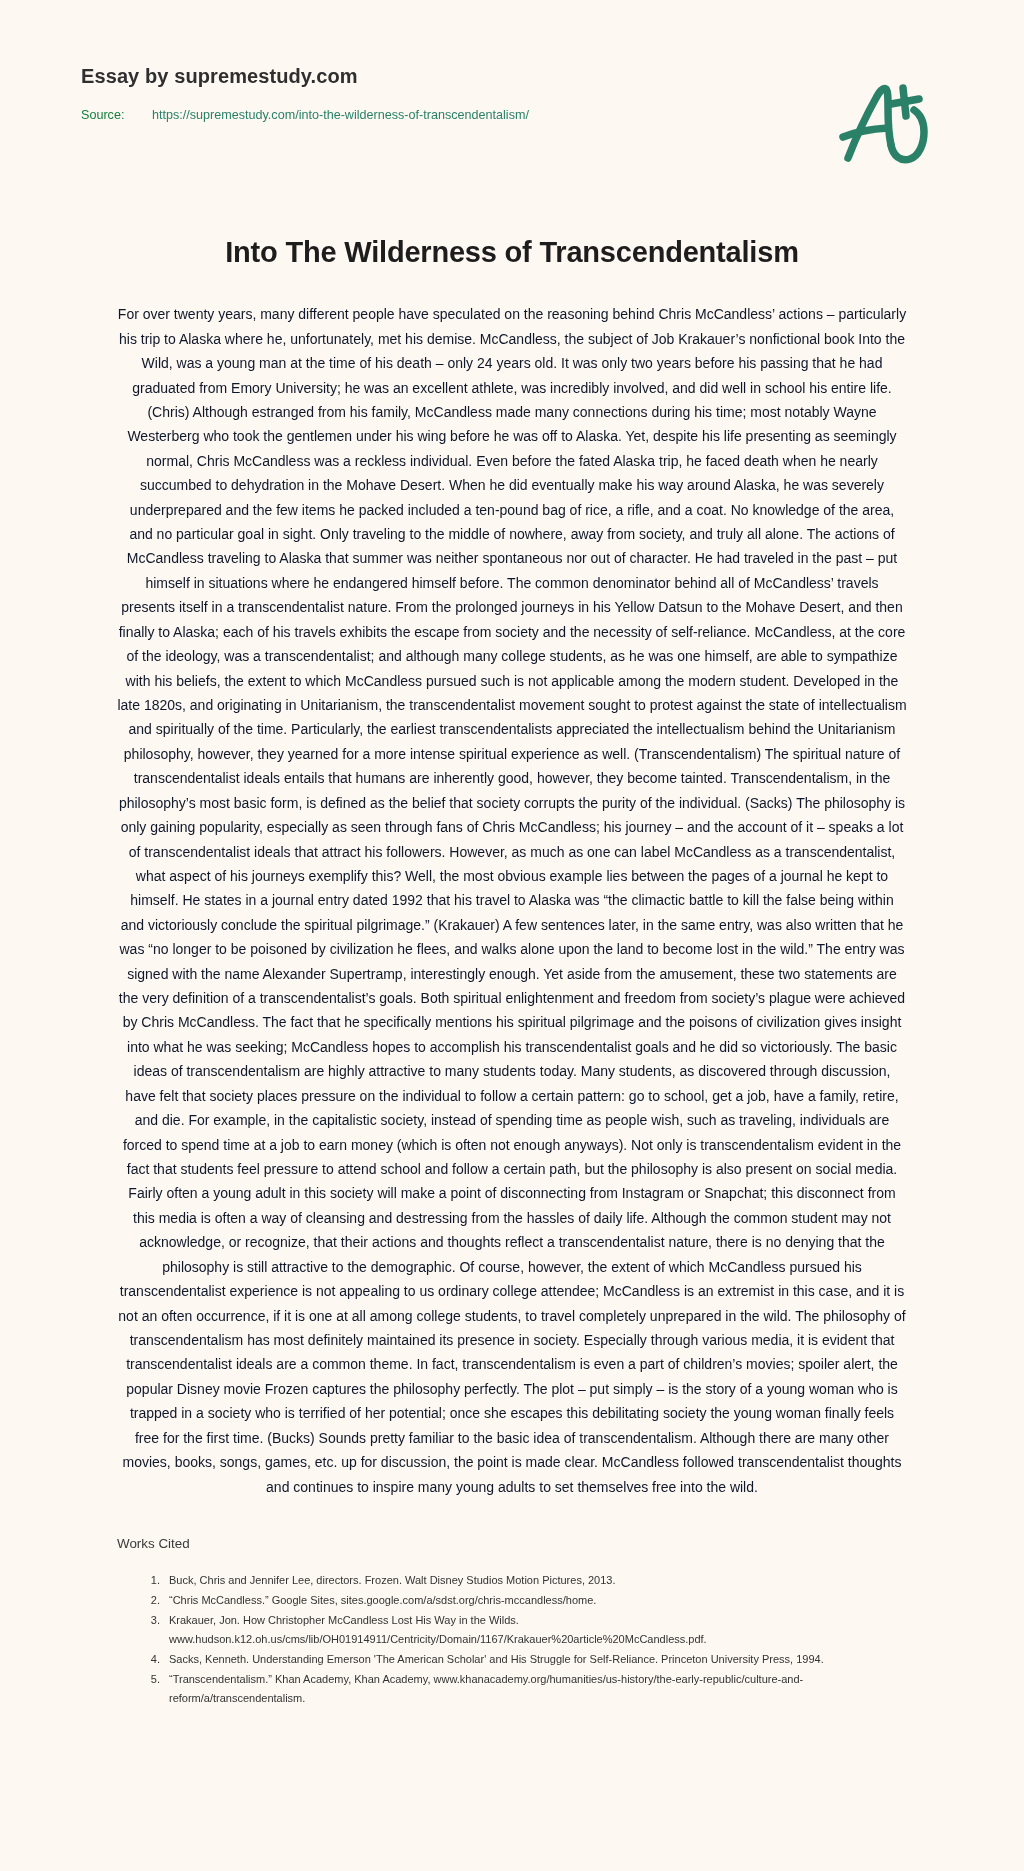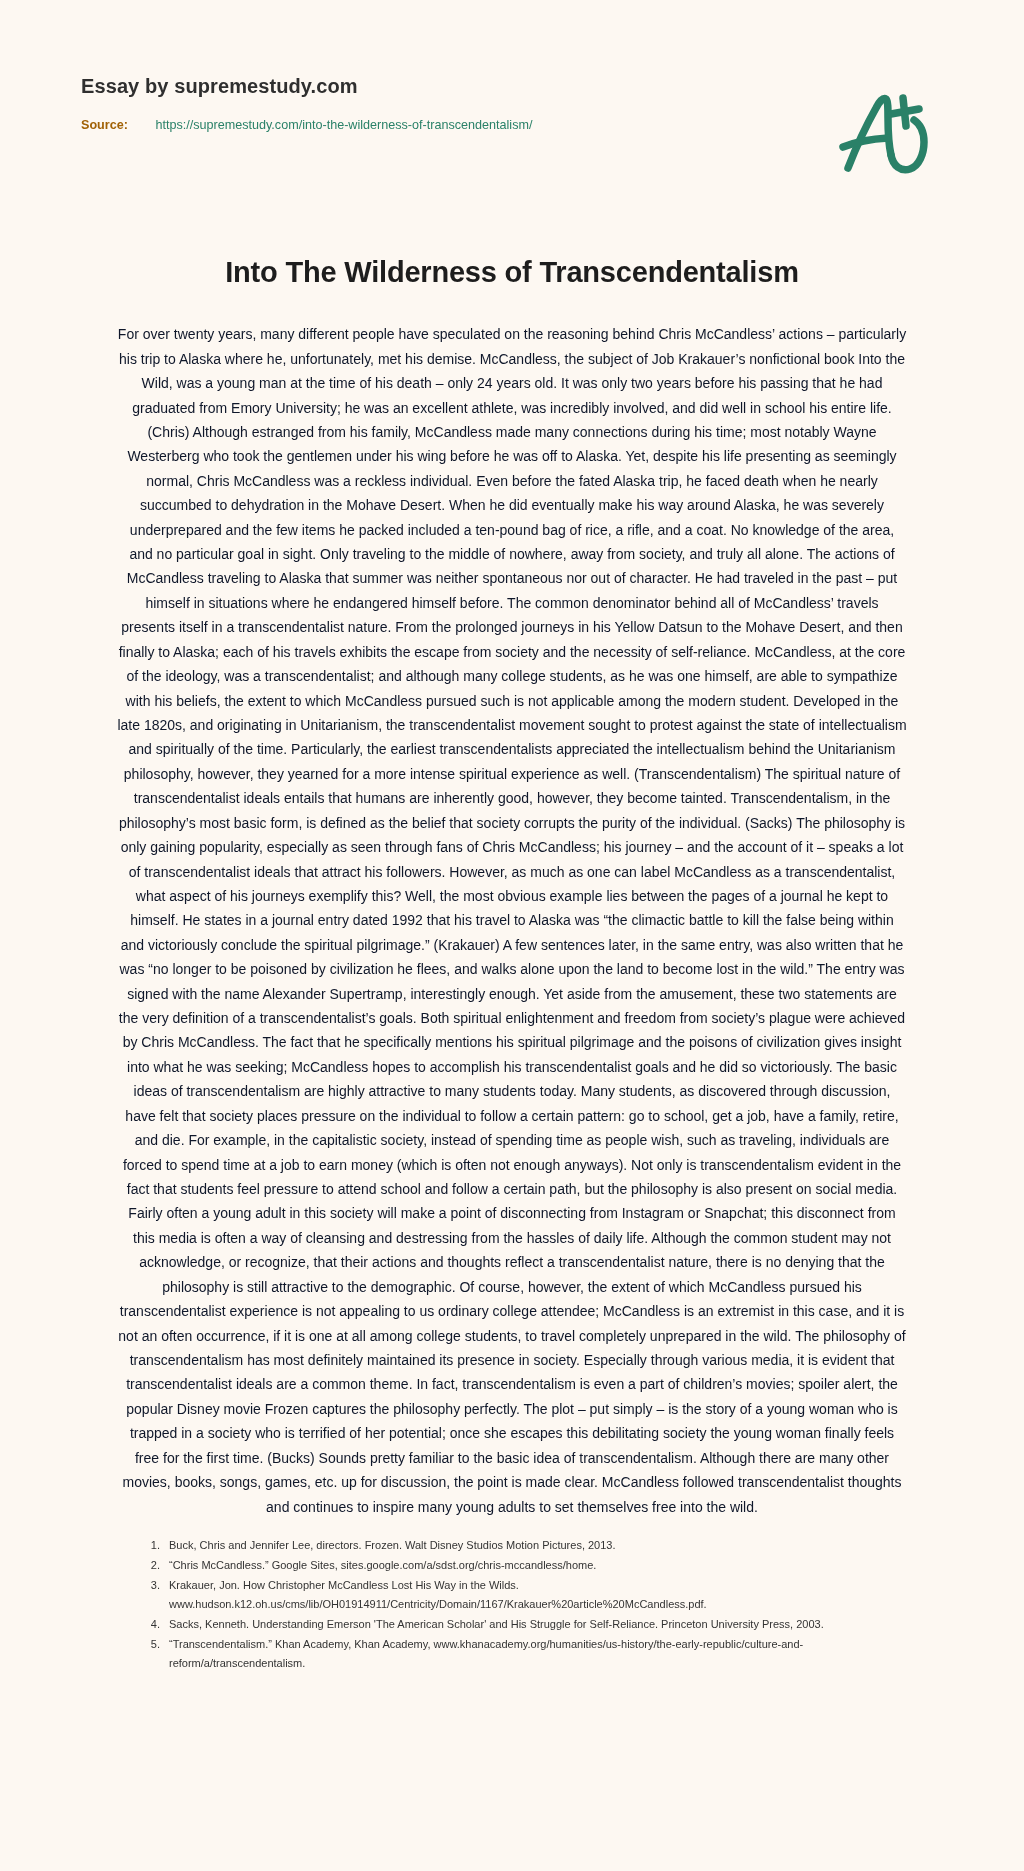--- a/index.html
+++ b/index.html
@@ -20,42 +20,41 @@
     padding: 0;
     position: relative;
   }
   
   .header {
     position: relative;
     padding: 62px 0 0 0;
   }
   .header-inner {
     width: 862px;
-    margin: 12px auto;
+    margin: 2px auto;
     position: relative;
     min-height: 110px;
   }
   .byline {
     font-size: 20px;
     font-weight: bold;
     color: #2f2f2f;
     letter-spacing: 0.1px;
     margin: 0;
     line-height: 1.2;
   }
   .source-line {
     margin-top: 19px;
     font-size: 12.6px;
     color: #8c8c8c;
     line-height: 1.3;
     white-space: nowrap;
   }
   .source-label {
-    color: #a16207;
-    font-weight: bold;
+    color: #15803d;
   }
   .source-url {
     color: #2a8168;
     text-decoration: none;
     padding-left: 24px;
   }
   .logo {
     position: absolute;
     right: 2px;
     top: 2px;
@@ -134,22 +133,23 @@
           </g>
         </svg>
       </div>
     </div>
   </div>
 
   <div class="article">
     <h1 class="title">Into The Wilderness of Transcendentalism</h1>
     <p class="body-text">For over twenty years, many different people have speculated on the reasoning behind Chris McCandless’ actions – particularly his trip to Alaska where he, unfortunately, met his demise. McCandless, the subject of Job Krakauer’s nonfictional book Into the Wild, was a young man at the time of his death – only 24 years old. It was only two years before his passing that he had graduated from Emory University; he was an excellent athlete, was incredibly involved, and did well in school his entire life. (Chris) Although estranged from his family, McCandless made many connections during his time; most notably Wayne Westerberg who took the gentlemen under his wing before he was off to Alaska. Yet, despite his life presenting as seemingly normal, Chris McCandless was a reckless individual. Even before the fated Alaska trip, he faced death when he nearly succumbed to dehydration in the Mohave Desert. When he did eventually make his way around Alaska, he was severely underprepared and the few items he packed included a ten-pound bag of rice, a rifle, and a coat. No knowledge of the area, and no particular goal in sight. Only traveling to the middle of nowhere, away from society, and truly all alone. The actions of McCandless traveling to Alaska that summer was neither spontaneous nor out of character. He had traveled in the past – put himself in situations where he endangered himself before. The common denominator behind all of McCandless’ travels presents itself in a transcendentalist nature. From the prolonged journeys in his Yellow Datsun to the Mohave Desert, and then finally to Alaska; each of his travels exhibits the escape from society and the necessity of self-reliance. McCandless, at the core of the ideology, was a transcendentalist; and although many college students, as he was one himself, are able to sympathize with his beliefs, the extent to which McCandless pursued such is not applicable among the modern student. Developed in the late 1820s, and originating in Unitarianism, the transcendentalist movement sought to protest against the state of intellectualism and spiritually of the time. Particularly, the earliest transcendentalists appreciated the intellectualism behind the Unitarianism philosophy, however, they yearned for a more intense spiritual experience as well. (Transcendentalism) The spiritual nature of transcendentalist ideals entails that humans are inherently good, however, they become tainted. Transcendentalism, in the philosophy’s most basic form, is defined as the belief that society corrupts the purity of the individual. (Sacks) The philosophy is only gaining popularity, especially as seen through fans of Chris McCandless; his journey – and the account of it – speaks a lot of transcendentalist ideals that attract his followers. However, as much as one can label McCandless as a transcendentalist, what aspect of his journeys exemplify this? Well, the most obvious example lies between the pages of a journal he kept to himself. He states in a journal entry dated 1992 that his travel to Alaska was “the climactic battle to kill the false being within and victoriously conclude the spiritual pilgrimage.” (Krakauer) A few sentences later, in the same entry, was also written that he was “no longer to be poisoned by civilization he flees, and walks alone upon the land to become lost in the wild.” The entry was signed with the name Alexander Supertramp, interestingly enough. Yet aside from the amusement, these two statements are the very definition of a transcendentalist’s goals. Both spiritual enlightenment and freedom from society’s plague were achieved by Chris McCandless. The fact that he specifically mentions his spiritual pilgrimage and the poisons of civilization gives insight into what he was seeking; McCandless hopes to accomplish his transcendentalist goals and he did so victoriously. The basic ideas of transcendentalism are highly attractive to many students today. Many students, as discovered through discussion, have felt that society places pressure on the individual to follow a certain pattern: go to school, get a job, have a family, retire, and die. For example, in the capitalistic society, instead of spending time as people wish, such as traveling, individuals are forced to spend time at a job to earn money (which is often not enough anyways). Not only is transcendentalism evident in the fact that students feel pressure to attend school and follow a certain path, but the philosophy is also present on social media. Fairly often a young adult in this society will make a point of disconnecting from Instagram or Snapchat; this disconnect from this media is often a way of cleansing and destressing from the hassles of daily life. Although the common student may not acknowledge, or recognize, that their actions and thoughts reflect a transcendentalist nature, there is no denying that the philosophy is still attractive to the demographic. Of course, however, the extent of which McCandless pursued his transcendentalist experience is not appealing to us ordinary college attendee; McCandless is an extremist in this case, and it is not an often occurrence, if it is one at all among college students, to travel completely unprepared in the wild. The philosophy of transcendentalism has most definitely maintained its presence in society. Especially through various media, it is evident that transcendentalist ideals are a common theme. In fact, transcendentalism is even a part of children’s movies; spoiler alert, the popular Disney movie Frozen captures the philosophy perfectly. The plot – put simply – is the story of a young woman who is trapped in a society who is terrified of her potential; once she escapes this debilitating society the young woman finally feels free for the first time. (Bucks) Sounds pretty familiar to the basic idea of transcendentalism. Although there are many other movies, books, songs, games, etc. up for discussion, the point is made clear. McCandless followed transcendentalist thoughts and continues to inspire many young adults to set themselves free into the wild.</p>
 
+    <div class="works-cited-head">Works Cited</div>
     <ol class="refs">
       <li>Buck, Chris and Jennifer Lee, directors. Frozen. Walt Disney Studios Motion Pictures, 2013.</li>
       <li>“Chris McCandless.” Google Sites, sites.google.com/a/sdst.org/chris-mccandless/home.</li>
       <li>Krakauer, Jon. How Christopher McCandless Lost His Way in the Wilds. www.hudson.k12.oh.us/cms/lib/OH01914911/Centricity/Domain/1167/Krakauer%20article%20McCandless.pdf.</li>
-      <li>Sacks, Kenneth. Understanding Emerson 'The American Scholar' and His Struggle for Self-Reliance. Princeton University Press, 2003.</li>
+      <li>Sacks, Kenneth. Understanding Emerson 'The American Scholar' and His Struggle for Self-Reliance. Princeton University Press, 1994.</li>
       <li>“Transcendentalism.” Khan Academy, Khan Academy, www.khanacademy.org/humanities/us-history/the-early-republic/culture-and-reform/a/transcendentalism.</li>
     </ol>
   </div>
 
 </div>
 
 </body></html>

